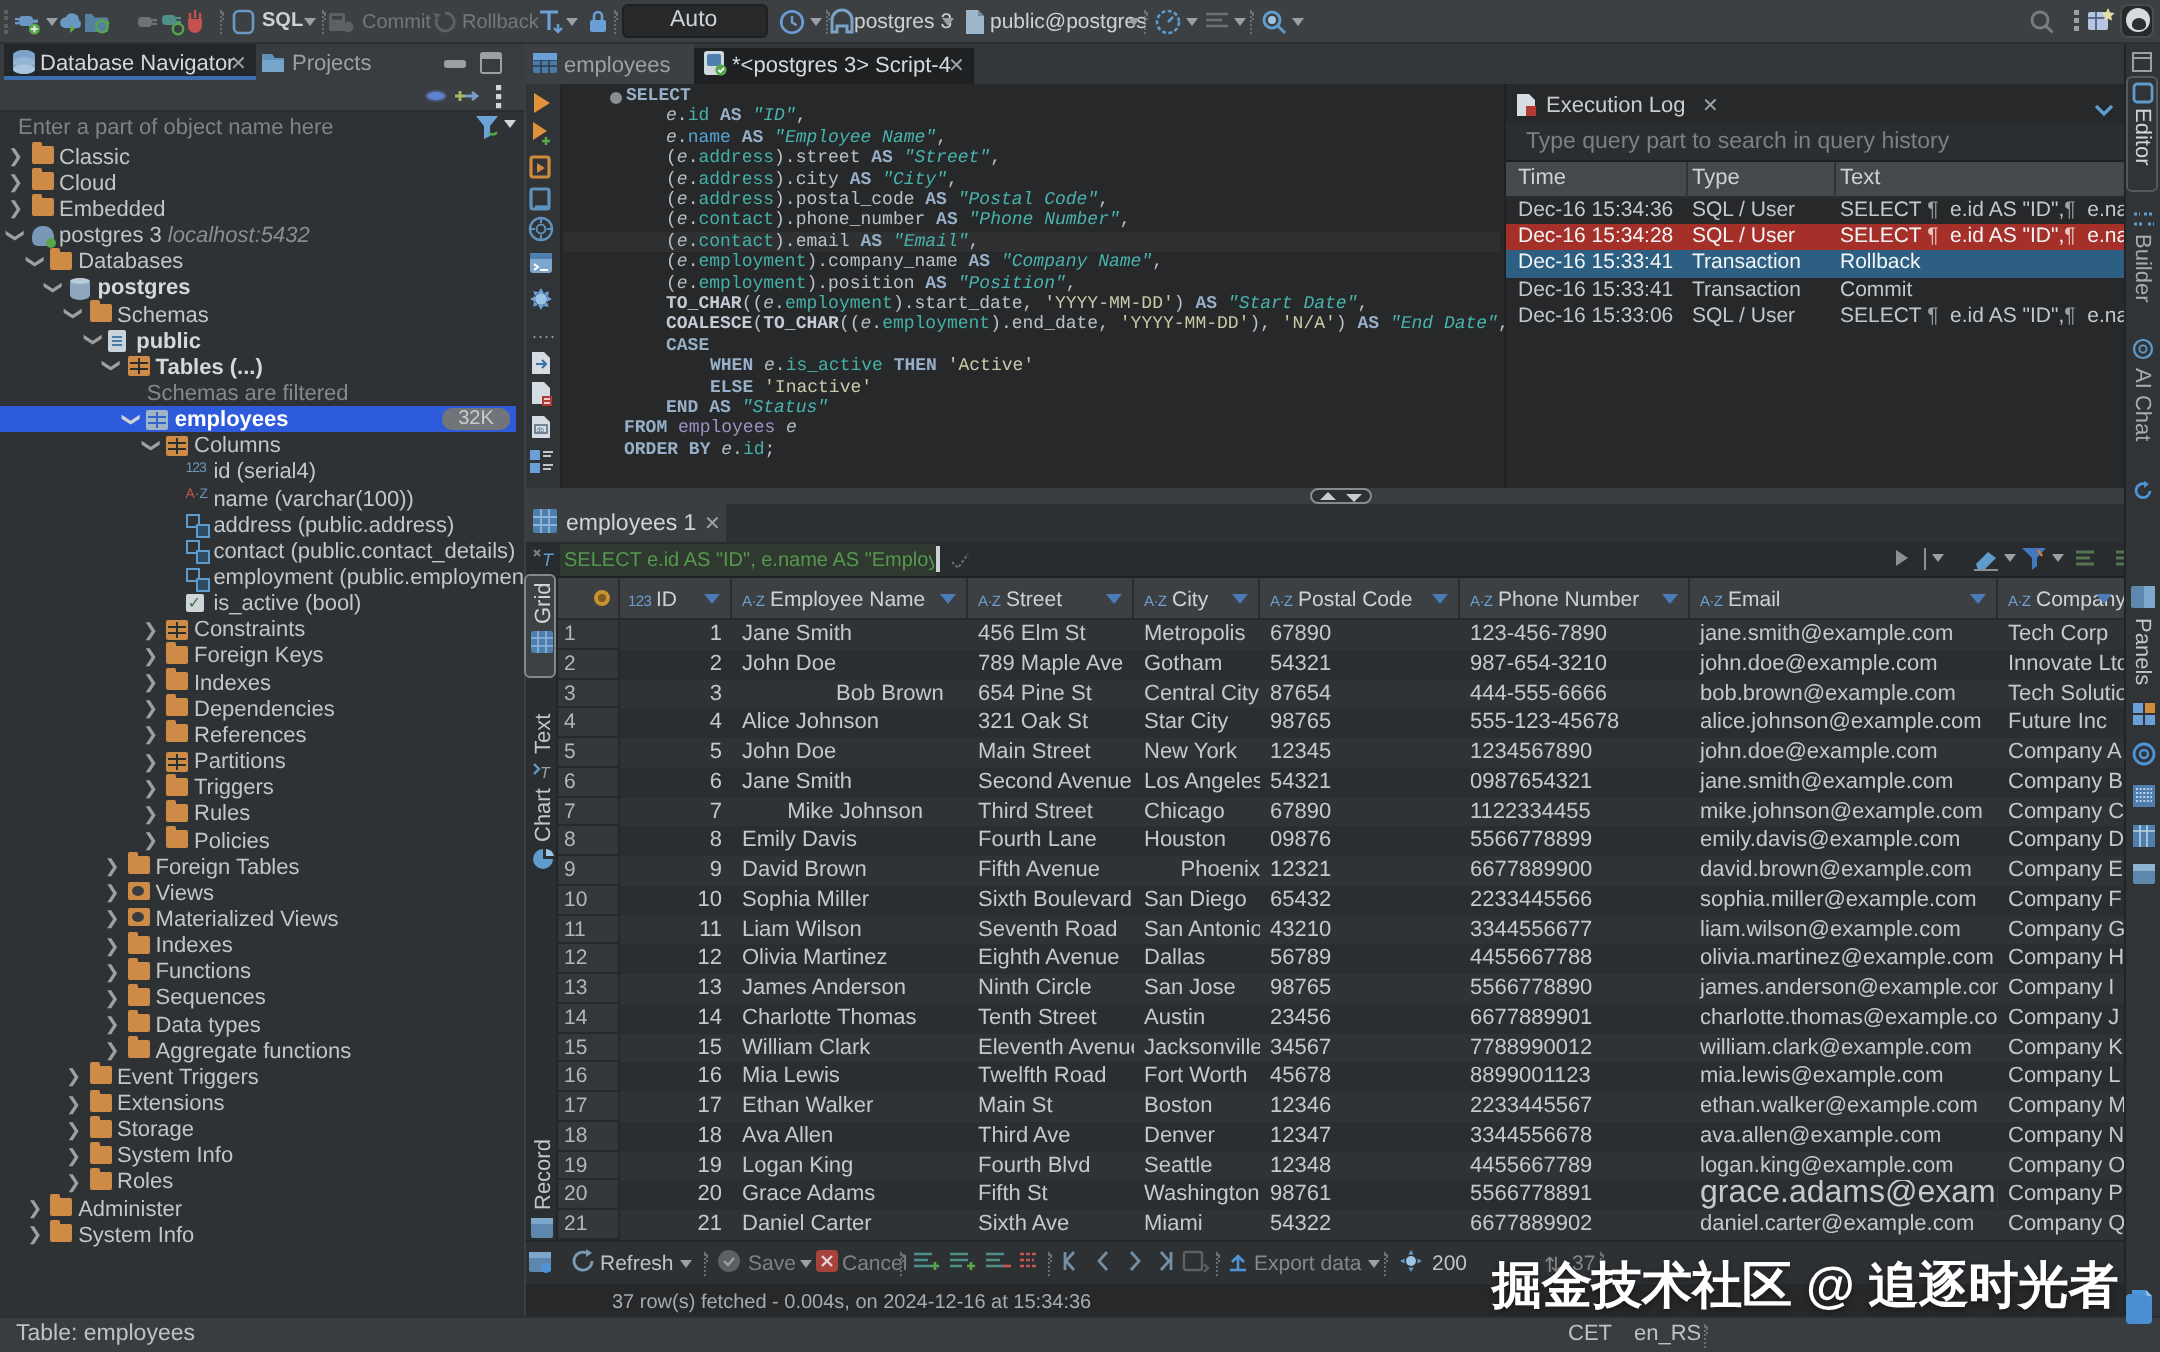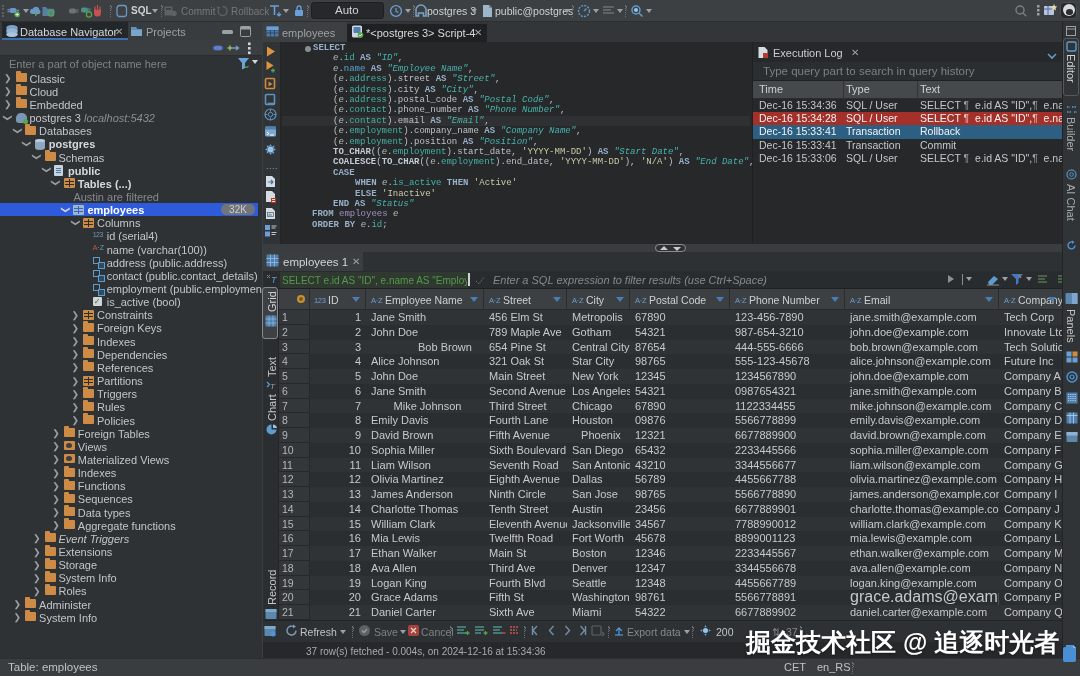--- a/index.html
+++ b/index.html
@@ -219,21 +219,21 @@
         </div>
 <div style="position:absolute;left:68.1px;top:164.6px;font-size:11px;color:#d6d9db;font-weight:bold;white-space:nowrap;">public</div>
 <div style="position:absolute;left:52.2px;top:178.3px;width:8px;font-size:9px;color:#9ca0a3;transform:rotate(90deg);">❯</div>
 <div style="position:absolute;left:63.8px;top:178.3px;width:11px;height:10px;background:#cd8b45;border-radius:1px;">
           <div style="position:absolute;left:1px;top:3px;width:9px;height:1px;background:#2b2e30;"></div>
           <div style="position:absolute;left:1px;top:6px;width:9px;height:1px;background:#2b2e30;"></div>
           <div style="position:absolute;left:5px;top:1px;width:1px;height:8px;background:#2b2e30;"></div>
         </div>
 <div style="position:absolute;left:77.8px;top:177.8px;font-size:11px;color:#d6d9db;font-weight:bold;white-space:nowrap;">Tables (...)</div>
 
-<div style="position:absolute;left:73.4px;top:190.9px;font-size:11px;color:#85898c;">Austin are filtered</div>
+<div style="position:absolute;left:73.4px;top:190.9px;font-size:11px;color:#85898c;">Schemas are filtered</div>
 <div style="position:absolute;left:0;top:203.0px;width:258px;height:13.2px;background:#2e5bdb;"></div>
 <div style="position:absolute;left:221px;top:204.2px;width:34px;height:11px;background:#717579;border-radius:5px;font-size:10px;color:#c9cccf;text-align:center;line-height:11px;">32K</div>
 <div style="position:absolute;left:61.9px;top:204.6px;width:8px;font-size:9px;color:#d0d3d6;transform:rotate(90deg);">❯</div>
 <div style="position:absolute;left:73.4px;top:204.6px;width:11px;height:10px;background:#9fb6c9;border-radius:1px;">
           <div style="position:absolute;left:1px;top:3px;width:9px;height:1px;background:#3565c8;"></div>
           <div style="position:absolute;left:1px;top:6px;width:9px;height:1px;background:#3565c8;"></div>
           <div style="position:absolute;left:5px;top:1px;width:1px;height:8px;background:#3565c8;"></div>
         </div>
 <div style="position:absolute;left:87.4px;top:204.1px;font-size:11px;color:#ffffff;font-weight:bold;white-space:nowrap;">employees</div>
 <div style="position:absolute;left:71.5px;top:217.7px;width:8px;font-size:9px;color:#9ca0a3;transform:rotate(90deg);">❯</div>
@@ -350,21 +350,21 @@
 <div style="position:absolute;left:77.8px;top:506.5px;font-size:11px;color:#c3c6c9;font-weight:normal;white-space:nowrap;">Data types</div>
 <div style="position:absolute;left:52.2px;top:520.2px;width:8px;font-size:9px;color:#9ca0a3;">❯</div>
 <div style="position:absolute;left:63.8px;top:520.2px;width:11px;height:9px;background:#cd8b45;border-radius:1px;">
           <div style="position:absolute;left:0;top:-2px;width:5px;height:3px;background:#cd8b45;border-radius:1px 1px 0 0;"></div>
         </div>
 <div style="position:absolute;left:77.8px;top:519.7px;font-size:11px;color:#c3c6c9;font-weight:normal;white-space:nowrap;">Aggregate functions</div>
 <div style="position:absolute;left:33.0px;top:533.3px;width:8px;font-size:9px;color:#9ca0a3;">❯</div>
 <div style="position:absolute;left:44.5px;top:533.3px;width:11px;height:9px;background:#cd8b45;border-radius:1px;">
           <div style="position:absolute;left:0;top:-2px;width:5px;height:3px;background:#cd8b45;border-radius:1px 1px 0 0;"></div>
         </div>
-<div style="position:absolute;left:58.5px;top:532.8px;font-size:11px;color:#c3c6c9;font-weight:normal;white-space:nowrap;font-style:italic;">Event Triggers</div>
+<div style="position:absolute;left:58.5px;top:532.8px;font-size:11px;color:#c3c6c9;font-weight:normal;white-space:nowrap;">Event Triggers</div>
 <div style="position:absolute;left:33.0px;top:546.5px;width:8px;font-size:9px;color:#9ca0a3;">❯</div>
 <div style="position:absolute;left:44.5px;top:546.5px;width:11px;height:9px;background:#cd8b45;border-radius:1px;">
           <div style="position:absolute;left:0;top:-2px;width:5px;height:3px;background:#cd8b45;border-radius:1px 1px 0 0;"></div>
         </div>
 <div style="position:absolute;left:58.5px;top:546.0px;font-size:11px;color:#c3c6c9;font-weight:normal;white-space:nowrap;">Extensions</div>
 <div style="position:absolute;left:33.0px;top:559.6px;width:8px;font-size:9px;color:#9ca0a3;">❯</div>
 <div style="position:absolute;left:44.5px;top:559.6px;width:11px;height:9px;background:#cd8b45;border-radius:1px;">
           <div style="position:absolute;left:0;top:-2px;width:5px;height:3px;background:#cd8b45;border-radius:1px 1px 0 0;"></div>
         </div>
 <div style="position:absolute;left:58.5px;top:559.1px;font-size:11px;color:#c3c6c9;font-weight:normal;white-space:nowrap;">Storage</div>
@@ -541,21 +541,20 @@
 <svg class="abs" style="left:265px;top:273px;" width="13" height="13" viewBox="0 0 13 13">
       <path d="M2 2l3 3m0-3L2 5" stroke="#7c8084" stroke-width="1"></path>
       <text x="6" y="10" font-size="9" fill="#5e9ccd" font-style="italic">T</text>
     </svg>
 <div class="abs" style="left:280px;top:271.5px;width:188px;height:16px;background:#30392f;"></div>
 <div class="abs" style="left:282px;top:275px;font-size:10px;color:#55984f;white-space:nowrap;overflow:hidden;width:185px;">SELECT e.id AS "ID", e.name AS "Employe</div>
 <div class="abs" style="left:468px;top:273px;width:1.5px;height:13px;background:#d0d3d5;"></div>
 <svg class="abs" style="left:474px;top:274px;" width="12" height="12" viewBox="0 0 12 12">
       <path d="M2 7l3 3 5-7" stroke="#6b6f72" stroke-width="1" fill="none" stroke-dasharray="1.5 1"></path>
     </svg>
-<div class="abs" style="left:493px;top:274px;font-size:11px;font-style:italic;color:#85898d;">Enter a SQL expression to filter results (use Ctrl+Space)</div>
 <div class="abs" style="left:948px;top:275px;width:0;height:0;border-top:4.5px solid transparent;border-bottom:4.5px solid transparent;border-left:6px solid #8b8f92;"></div>
 <div class="abs" style="left:962px;top:274px;width:1px;height:11px;background:#8b8f92;"></div>
 <div class="abs dd" style="left:966px;top:277px;"></div>
 <svg class="abs" style="left:986px;top:273px;" width="14" height="13" viewBox="0 0 14 13">
       <path d="M2 9l6-6 4 3-6 6H3z" fill="#5e9ccd"></path>
       <path d="M1 12h12" stroke="#8b8f92"></path>
     </svg>
 <div class="abs dd" style="left:1002px;top:277px;border-left-width:3px;border-right-width:3px;"></div>
 <svg class="abs" style="left:1010px;top:272px;" width="14" height="14" viewBox="0 0 14 14">
       <path d="M1 2h12l-4.5 5v4L6 13V7z" fill="#4178be"></path>
@@ -702,21 +701,21 @@
 <div style="position:absolute;left:567px;top:413.33px;width:63px;height:14.76px;box-sizing:border-box;padding-left:5px;text-align:left;color:#c6c9cb;font-size:11px;line-height:14.76px;white-space:nowrap;overflow:hidden;">Houston</div>
 <div style="position:absolute;left:630px;top:413.33px;width:100px;height:14.76px;box-sizing:border-box;padding-left:5px;text-align:left;color:#c6c9cb;font-size:11px;line-height:14.76px;white-space:nowrap;overflow:hidden;">09876</div>
 <div style="position:absolute;left:730px;top:413.33px;width:115px;height:14.76px;box-sizing:border-box;padding-left:5px;text-align:left;color:#c6c9cb;font-size:11px;line-height:14.76px;white-space:nowrap;overflow:hidden;">5566778899</div>
 <div style="position:absolute;left:845px;top:413.33px;width:154px;height:14.76px;box-sizing:border-box;padding-left:5px;text-align:left;color:#c6c9cb;font-size:11px;line-height:14.76px;white-space:nowrap;overflow:hidden;">emily.davis@example.com</div>
 <div style="position:absolute;left:999px;top:413.33px;width:63px;height:14.76px;box-sizing:border-box;padding-left:5px;text-align:left;color:#c6c9cb;font-size:11px;line-height:14.76px;white-space:nowrap;overflow:hidden;">Company D</div>
 <div style="position:absolute;left:279px;top:428.10px;width:783px;height:14.76px;background:#303335;"></div>
 <div style="position:absolute;left:279px;top:428.10px;width:31px;height:14.76px;background:#34373a;border-right:1px solid #26282a;border-bottom:1px solid #26282a;box-sizing:border-box;color:#b3b7ba;font-size:10.5px;line-height:14.76px;padding-left:3px;">9</div>
 <div style="position:absolute;left:310px;top:428.10px;width:56px;height:14.76px;box-sizing:border-box;padding-right:5px;text-align:right;color:#c6c9cb;font-size:11px;line-height:14.76px;white-space:nowrap;overflow:hidden;">9</div>
 <div style="position:absolute;left:366px;top:428.10px;width:118px;height:14.76px;box-sizing:border-box;padding-left:5px;text-align:left;color:#c6c9cb;font-size:11px;line-height:14.76px;white-space:nowrap;overflow:hidden;">David Brown</div>
 <div style="position:absolute;left:484px;top:428.10px;width:83px;height:14.76px;box-sizing:border-box;padding-left:5px;text-align:left;color:#c6c9cb;font-size:11px;line-height:14.76px;white-space:nowrap;overflow:hidden;">Fifth Avenue</div>
-<div style="position:absolute;left:567px;top:428.10px;width:63px;height:14.76px;box-sizing:border-box;padding-left:5px;text-align:center;color:#c6c9cb;font-size:11px;line-height:14.76px;white-space:nowrap;overflow:hidden;">Phoenix</div>
+<div style="position:absolute;left:567px;top:428.10px;width:63px;height:14.76px;box-sizing:border-box;padding-left:5px;text-align:right;color:#c6c9cb;font-size:11px;line-height:14.76px;white-space:nowrap;overflow:hidden;">Phoenix</div>
 <div style="position:absolute;left:630px;top:428.10px;width:100px;height:14.76px;box-sizing:border-box;padding-left:5px;text-align:left;color:#c6c9cb;font-size:11px;line-height:14.76px;white-space:nowrap;overflow:hidden;">12321</div>
 <div style="position:absolute;left:730px;top:428.10px;width:115px;height:14.76px;box-sizing:border-box;padding-left:5px;text-align:left;color:#c6c9cb;font-size:11px;line-height:14.76px;white-space:nowrap;overflow:hidden;">6677889900</div>
 <div style="position:absolute;left:845px;top:428.10px;width:154px;height:14.76px;box-sizing:border-box;padding-left:5px;text-align:left;color:#c6c9cb;font-size:11px;line-height:14.76px;white-space:nowrap;overflow:hidden;">david.brown@example.com</div>
 <div style="position:absolute;left:999px;top:428.10px;width:63px;height:14.76px;box-sizing:border-box;padding-left:5px;text-align:left;color:#c6c9cb;font-size:11px;line-height:14.76px;white-space:nowrap;overflow:hidden;">Company E</div>
 <div style="position:absolute;left:279px;top:442.86px;width:783px;height:14.76px;background:#2b2e30;"></div>
 <div style="position:absolute;left:279px;top:442.86px;width:31px;height:14.76px;background:#34373a;border-right:1px solid #26282a;border-bottom:1px solid #26282a;box-sizing:border-box;color:#b3b7ba;font-size:10.5px;line-height:14.76px;padding-left:3px;">10</div>
 <div style="position:absolute;left:310px;top:442.86px;width:56px;height:14.76px;box-sizing:border-box;padding-right:5px;text-align:right;color:#c6c9cb;font-size:11px;line-height:14.76px;white-space:nowrap;overflow:hidden;">10</div>
 <div style="position:absolute;left:366px;top:442.86px;width:118px;height:14.76px;box-sizing:border-box;padding-left:5px;text-align:left;color:#c6c9cb;font-size:11px;line-height:14.76px;white-space:nowrap;overflow:hidden;">Sophia Miller</div>
 <div style="position:absolute;left:484px;top:442.86px;width:83px;height:14.76px;box-sizing:border-box;padding-left:5px;text-align:left;color:#c6c9cb;font-size:11px;line-height:14.76px;white-space:nowrap;overflow:hidden;">Sixth Boulevard</div>
 <div style="position:absolute;left:567px;top:442.86px;width:63px;height:14.76px;box-sizing:border-box;padding-left:5px;text-align:left;color:#c6c9cb;font-size:11px;line-height:14.76px;white-space:nowrap;overflow:hidden;">San Diego</div>

